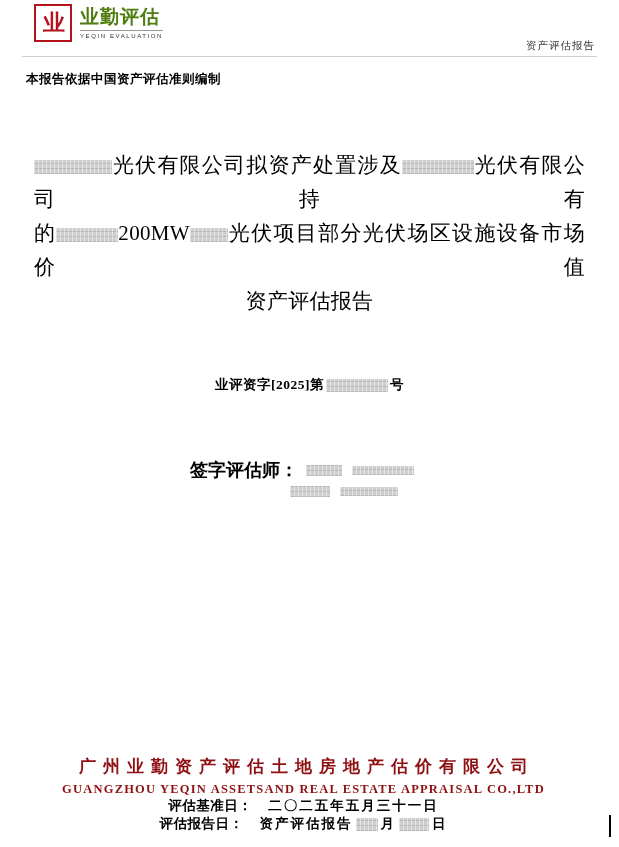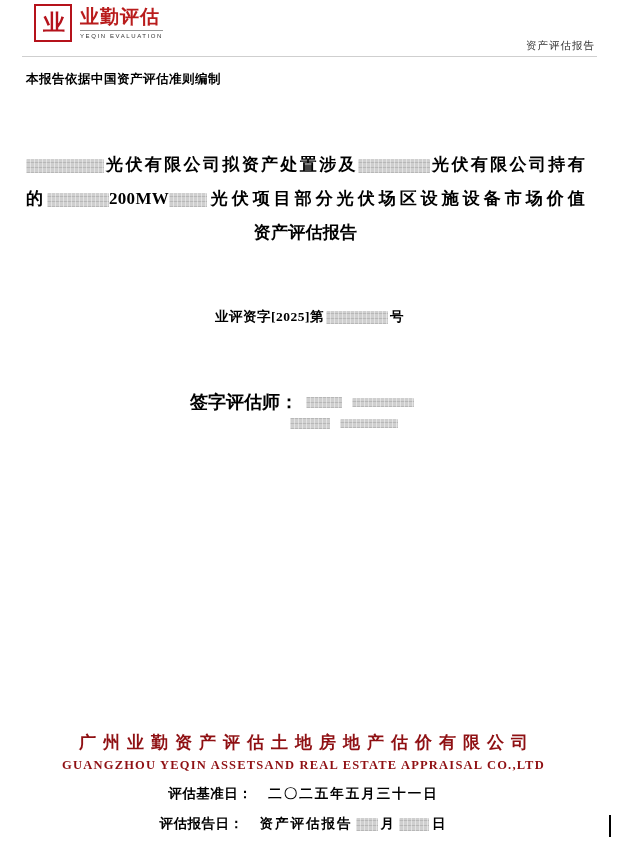--- a/index.html
+++ b/index.html
@@ -57,21 +57,21 @@
     margin-left: 8px;
     display: flex;
     flex-direction: column;
     justify-content: center;
   }
   .logo-cn {
     font-family: "Liberation Serif", serif;
     font-size: 19px;
     font-weight: bold;
     letter-spacing: 1px;
-    color: #b91c1c;
+    color: #4d7c0f;
     line-height: 1.05;
   }
   .logo-en {
     font-family: "Liberation Sans", sans-serif;
     font-size: 6px;
     letter-spacing: 1.6px;
     color: #333;
     margin-top: 3px;
     border-top: 1px solid #999;
     padding-top: 2px;
@@ -92,24 +92,24 @@
     margin: 14px 24px 0 26px;
     font-size: 12.5px;
     font-weight: bold;
     font-family: Liberation Mono, monospace;
     letter-spacing: 0.5px;
     color: #000;
   }
 
   
   .title-block {
-    margin: 60px 34px 0 26px;
-    text-align: center;
-    font-size: 17px;
-    font-weight: bold;
+    margin: 60px 34px 0 34px;
+    text-align: center;
+    font-size: 21px;
+    font-weight: normal;
     line-height: 34px;
     letter-spacing: 0.3px;
   }
   .title-line {
     text-align: justify;
     text-align-last: justify;
   }
   .title-line.last {
     text-align: center;
     text-align-last: center;
@@ -184,21 +184,21 @@
     font-size: 12.5px;
     font-weight: bold;
     letter-spacing: 1.2px;
     color: #8f1013;
     margin-top: 4px;
   }
   .date-row {
     text-align: center;
     font-size: 13.5px;
     font-weight: bold;
-    margin-top: 12px;
+    margin-top: 0;
     letter-spacing: 0.5px;
   }
   .date-label { display: inline-block; }
   .date-value { display: inline-block; margin-left: 16px; letter-spacing: 2px; }
 
   .corner-mark {
     position: absolute;
     right: 8px;
     bottom: 10px;
     width: 2px;

